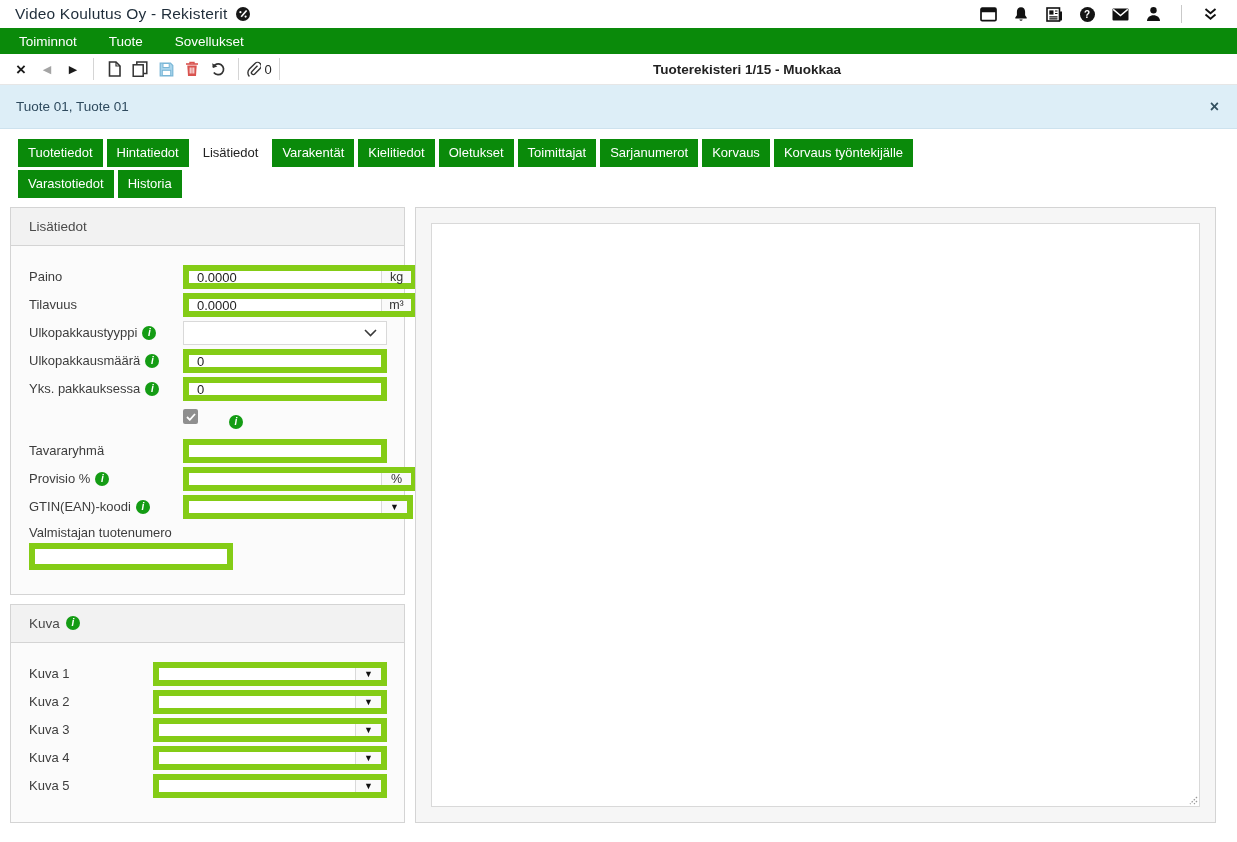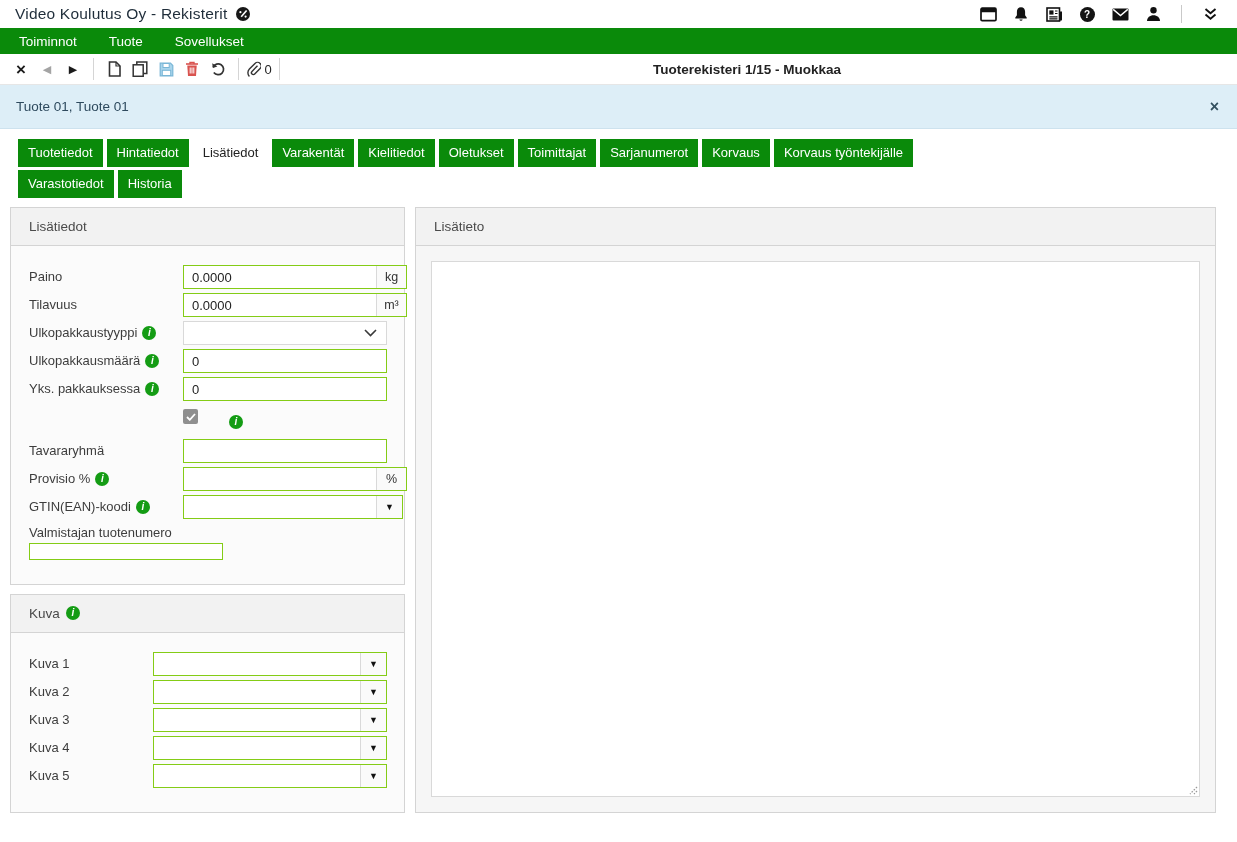--- a/index.html
+++ b/index.html
@@ -47,21 +47,21 @@
   .left-col { width:395px; flex-shrink:0; display:flex; flex-direction:column; gap:9px; }
   .panel { border:1px solid #d4d4d4; background:#fbfbfb; }
   .panel-header { background:#f2f2f2; border-bottom:1px solid #d4d4d4; height:38px; display:flex; align-items:center; gap:6px; padding:0 18px; font-size:13.5px; color:#4a4a4a; }
   .panel-body { padding:19px 17px 20px 18px; }
 
   
   .frow { display:flex; align-items:center; margin-bottom:4px; min-height:24px; }
   .frow.top { align-items:flex-start;flex-direction:column; }
   .flabel { width:154px; flex-shrink:0; display:flex; align-items:center; gap:5px; color:#3d3d3d; line-height:1.5; padding-right:6px; }
   .flabel.wrap { display:block; }
-  .group { flex:1; display:flex; height:24px; border:1px solid #84cc16; background:#fef9c3; }
+  .group { flex:1; display:flex; height:24px; border:6px solid #84cc16; background:#fef9c3; }
   .group input { flex:1; min-width:0; border:none; outline:none; padding:0 8px; font-size:13px; font-family:inherit; color:#222; background:#fff; height:100%; }
   .addon { border-left:1px solid #d9d9d9; background:#fafafa; min-width:30px; display:flex; align-items:center; justify-content:center; font-size:12.5px; color:#333; padding:0 6px; }
   .addon.caret { min-width:26px; cursor:pointer; font-size:9px; color:#111; padding:0 4px; }
   .selectbox { flex:1; display:flex; align-items:center; justify-content:flex-end; height:24px; border:1px solid #d9d9d9; background:#fff; padding:0 9px; cursor:pointer; }
 
   .info-dot { width:14px; height:14px; flex-shrink:0; border-radius:50%; background:#149c14; color:#fff; font-size:10px; font-weight:bold; font-style:italic; display:inline-flex; align-items:center; justify-content:center; line-height:1; }
 
   
   .chk-block { padding-left:154px; margin:6px 0 10px; }
   .chk-inner { display:flex; gap:8px; }
@@ -375,23 +375,20 @@
             <input value="" style="">
             <span class="addon caret">▼</span>
           </div>
         </div>
 
       </div>
     </div>
   </div>
 
   <div class="panel right-panel">
-    <div class="panel-header">
-      <span>Lisätieto</span>
-    </div>
     <div class="panel-body">
       <div class="ta-wrap">
         <textarea style=""></textarea>
         <svg class="grip" width="12" height="12" viewBox="0 0 12 12">
             <path d="M11 4L4 11M11 8L8 11" stroke="#9a9a9a" stroke-width="1.3" stroke-dasharray="1.6 1.4"></path>
           </svg>
       </div>
     </div>
   </div>
 

